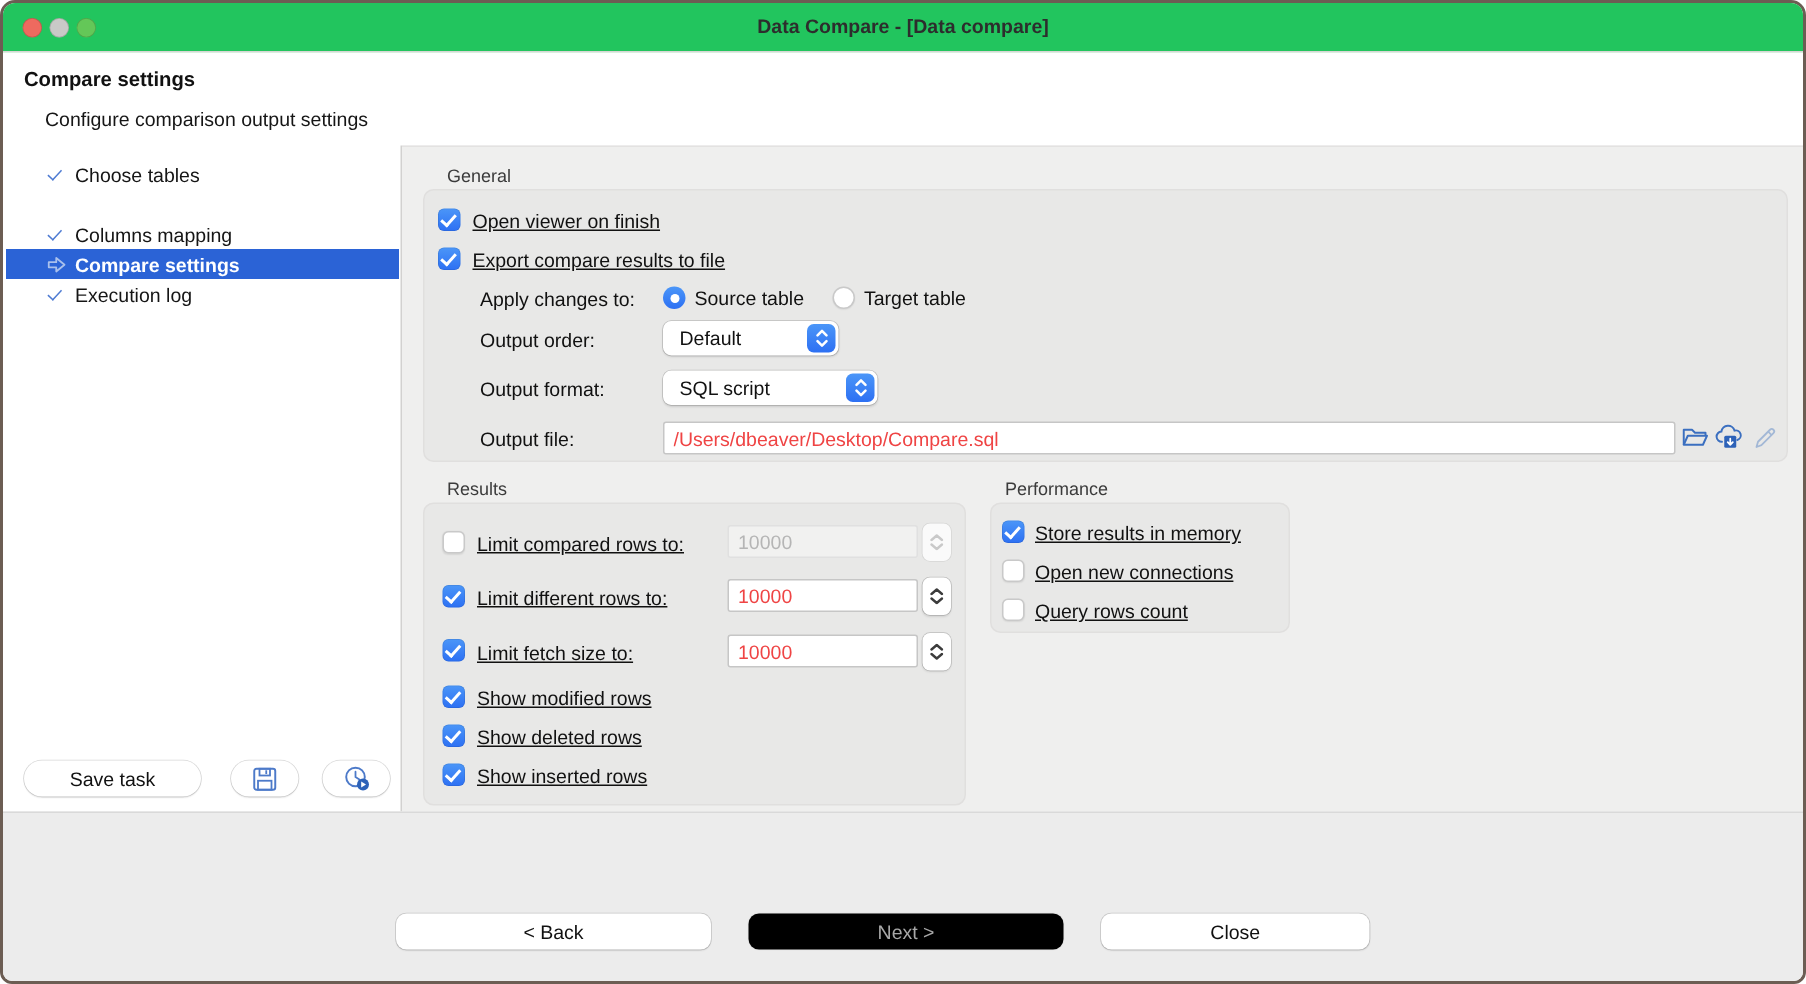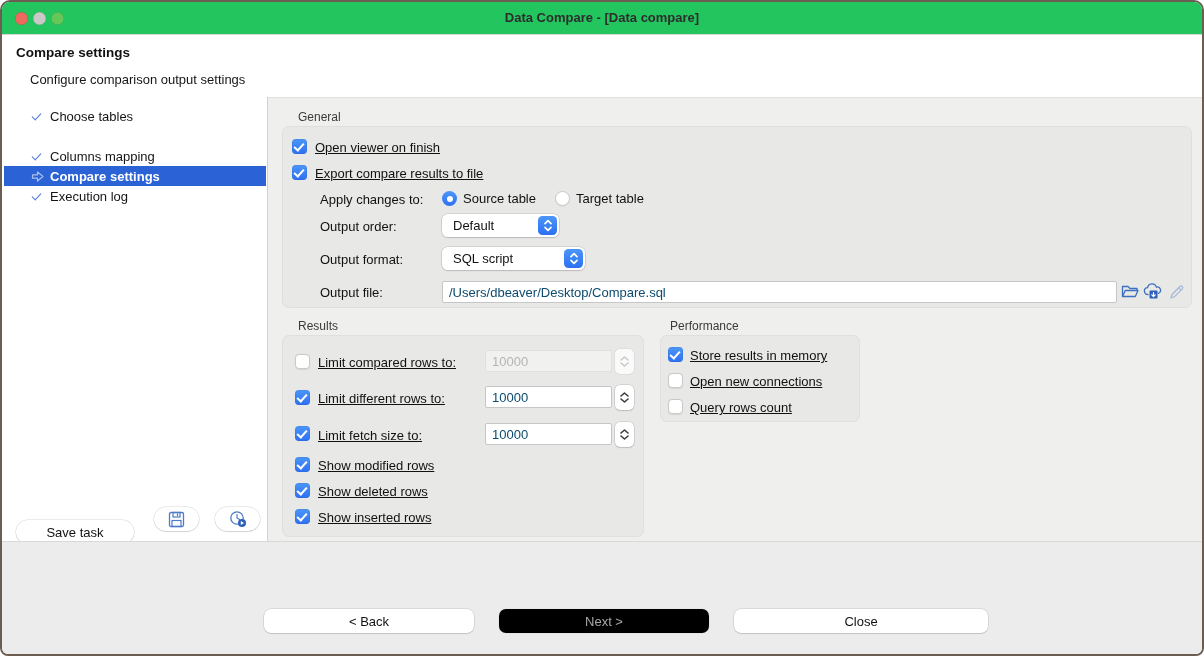--- a/index.html
+++ b/index.html
@@ -59,21 +59,21 @@
 
   
   .popup{position:absolute;height:23px;background:#fff;border-radius:5.5px;display:flex;align-items:center;
          box-shadow:0 0 0 0.5px rgba(0,0,0,.18),0 1px 1.5px rgba(0,0,0,.12);box-sizing:border-box;}
   .popup .ptxt{flex:1;padding-left:11px;font-size:13px;color:#111;}
   .popup .cap{width:19px;height:19px;margin-right:2px;border-radius:4.5px;flex:none;
         background:linear-gradient(#4b96f8,#2d70f3);display:flex;align-items:center;justify-content:center;}
 
   
   .tinput{position:absolute;height:22px;background:#fff;border:1px solid #c6c6c6;border-radius:2px;
-          font-size:13px;color:#0c4a6e;padding:0 6px;box-sizing:border-box;
+          font-size:13px;color:#ef4444;padding:0 6px;box-sizing:border-box;
           font-family:"Liberation Sans","DejaVu Sans",sans-serif;outline:none;}
   .tinput.dis{background:#f1f1f0;border-color:#e0e0e0;color:#b5b5b5;}
 
   
   .spinner{position:absolute;width:19px;height:25px;background:#fff;border-radius:5px;
            box-shadow:0 0 0 0.5px rgba(0,0,0,.18),0 1px 1.5px rgba(0,0,0,.1);
            display:flex;flex-direction:column;align-items:center;justify-content:center;gap:1px;}
   .spinner.dis{background:#fafafa;box-shadow:0 0 0 0.5px rgba(0,0,0,.08);}
 
   
@@ -117,21 +117,21 @@
         <path d="M1.5 4.8 H6.5 V2 L12 6.5 L6.5 11 V8.2 H1.5 Z" fill="none" stroke="#a9c0ec" stroke-width="1.2" stroke-linejoin="round"></path>
       </svg>
     </span>
     <span class="lbl">Compare settings</span>
   </div>
   <div class="side-item" style="top:184px;">
     <span class="mark check"></span>
     <span class="lbl">Execution log</span>
   </div>
 
-  <div class="btn white pill" style="left:14px;top:518px;width:118px;">
+  <div class="btn white pill" style="left:14px;top:505px;width:118px;">
     <span>Save task</span>
   </div>
   <div class="btn white pill" style="left:152px;top:505px;width:45px;">
     <span>
       <svg width="17" height="17" viewBox="0 0 17 17" style="display:block">
         <rect x="1.5" y="1.5" width="14" height="14" rx="1.5" fill="none" stroke="#4d7ac9" stroke-width="1.3"></rect>
         <rect x="5" y="1.5" width="7" height="4.5" fill="none" stroke="#4d7ac9" stroke-width="1.2"></rect>
         <rect x="4" y="9.5" width="9" height="6" fill="none" stroke="#4d7ac9" stroke-width="1.2"></rect>
         <line x1="9.5" y1="2.5" x2="9.5" y2="5" stroke="#4d7ac9" stroke-width="1.2"></line>
       </svg>
@@ -272,17 +272,17 @@
   <div class="cblabel" style="left:688px;top:398px;">Query rows count</div>
 
   <div class="footer"></div>
 
   <div class="btn white" style="left:262px;top:607px;width:210px;">
     <span>&lt; Back</span>
   </div>
   <div class="btn disabled" style="left:497px;top:607px;width:210px;">
     <span>Next &gt;</span>
   </div>
-  <div class="btn white" style="left:732px;top:607px;width:254px;text-align:center;">
+  <div class="btn white" style="left:732px;top:607px;width:179px;text-align:center;">
     <span>Close</span>
   </div>
 
 </div>
 
 </body></html>

